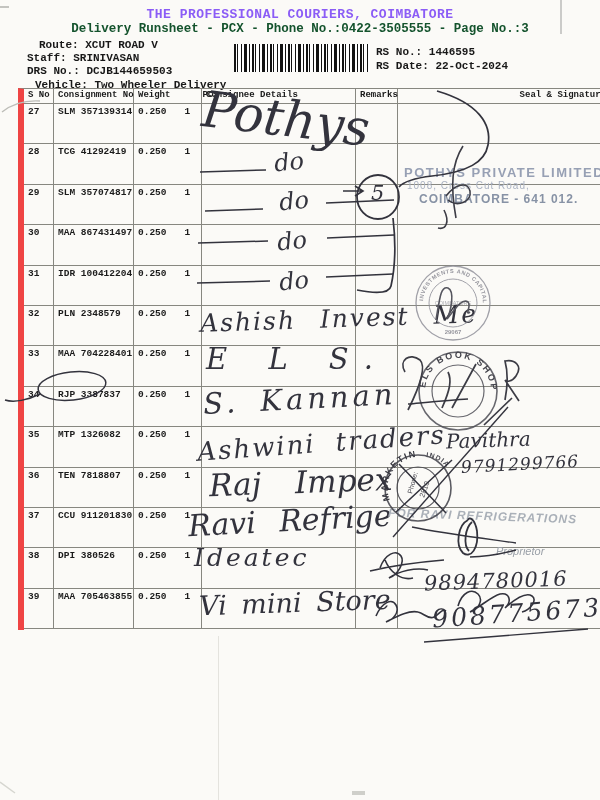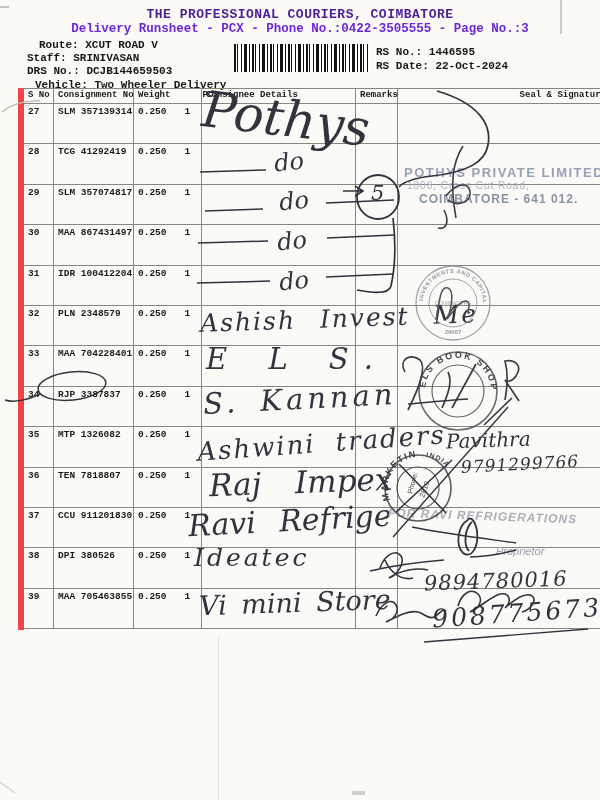--- a/index.html
+++ b/index.html
@@ -1,23 +1,23 @@
 <!DOCTYPE html>
 <html><head>
 <meta charset="utf-8">
 <style>
   html,body{margin:0;padding:0;}
   body{width:600px;height:800px;background:#f9f8f5;overflow:hidden;position:relative;
        font-family:"Liberation Mono",monospace;}
   .page{position:absolute;left:0;top:0;width:600px;height:800px;background:#fbfaf7;}
   
   .doc-title{position:absolute;left:0;top:7px;width:600px;text-align:center;
-    font:bold 13px "Liberation Mono",monospace;color:#4c1d95;letter-spacing:0.5px;}
+    font:bold 13px "Liberation Mono",monospace;color:#8b5cf6;letter-spacing:0.5px;}
   .doc-subtitle{position:absolute;left:0;top:22px;width:600px;text-align:center;
-    font:bold 12.5px "Liberation Mono",monospace;color:#6d28d9;}
+    font:bold 12.5px "Liberation Mono",monospace;color:#14532d;}
   .info-line{position:absolute;font:bold 11px "Liberation Mono",monospace;color:#181818;white-space:nowrap;}
   .i-route{left:31px;top:39px;padding-left:8px;}
   .i-staff{left:27px;top:52px;}
   .i-drs{left:27px;top:65px;}
   .i-vehicle{left:35px;top:79px;}
   .i-rsno{left:376px;top:46px;}
   .i-rsdate{left:376px;top:60px;}
   .barcode{position:absolute;left:234px;top:44px;width:136px;height:28px;
     background:repeating-linear-gradient(90deg,#131313 0px,#131313 2px,#fff 2px,#fff 3px,
       #131313 3px,#131313 4px,#fff 4px,#fff 7px,#131313 7px,#131313 8px,#fff 8px,#fff 10px,

